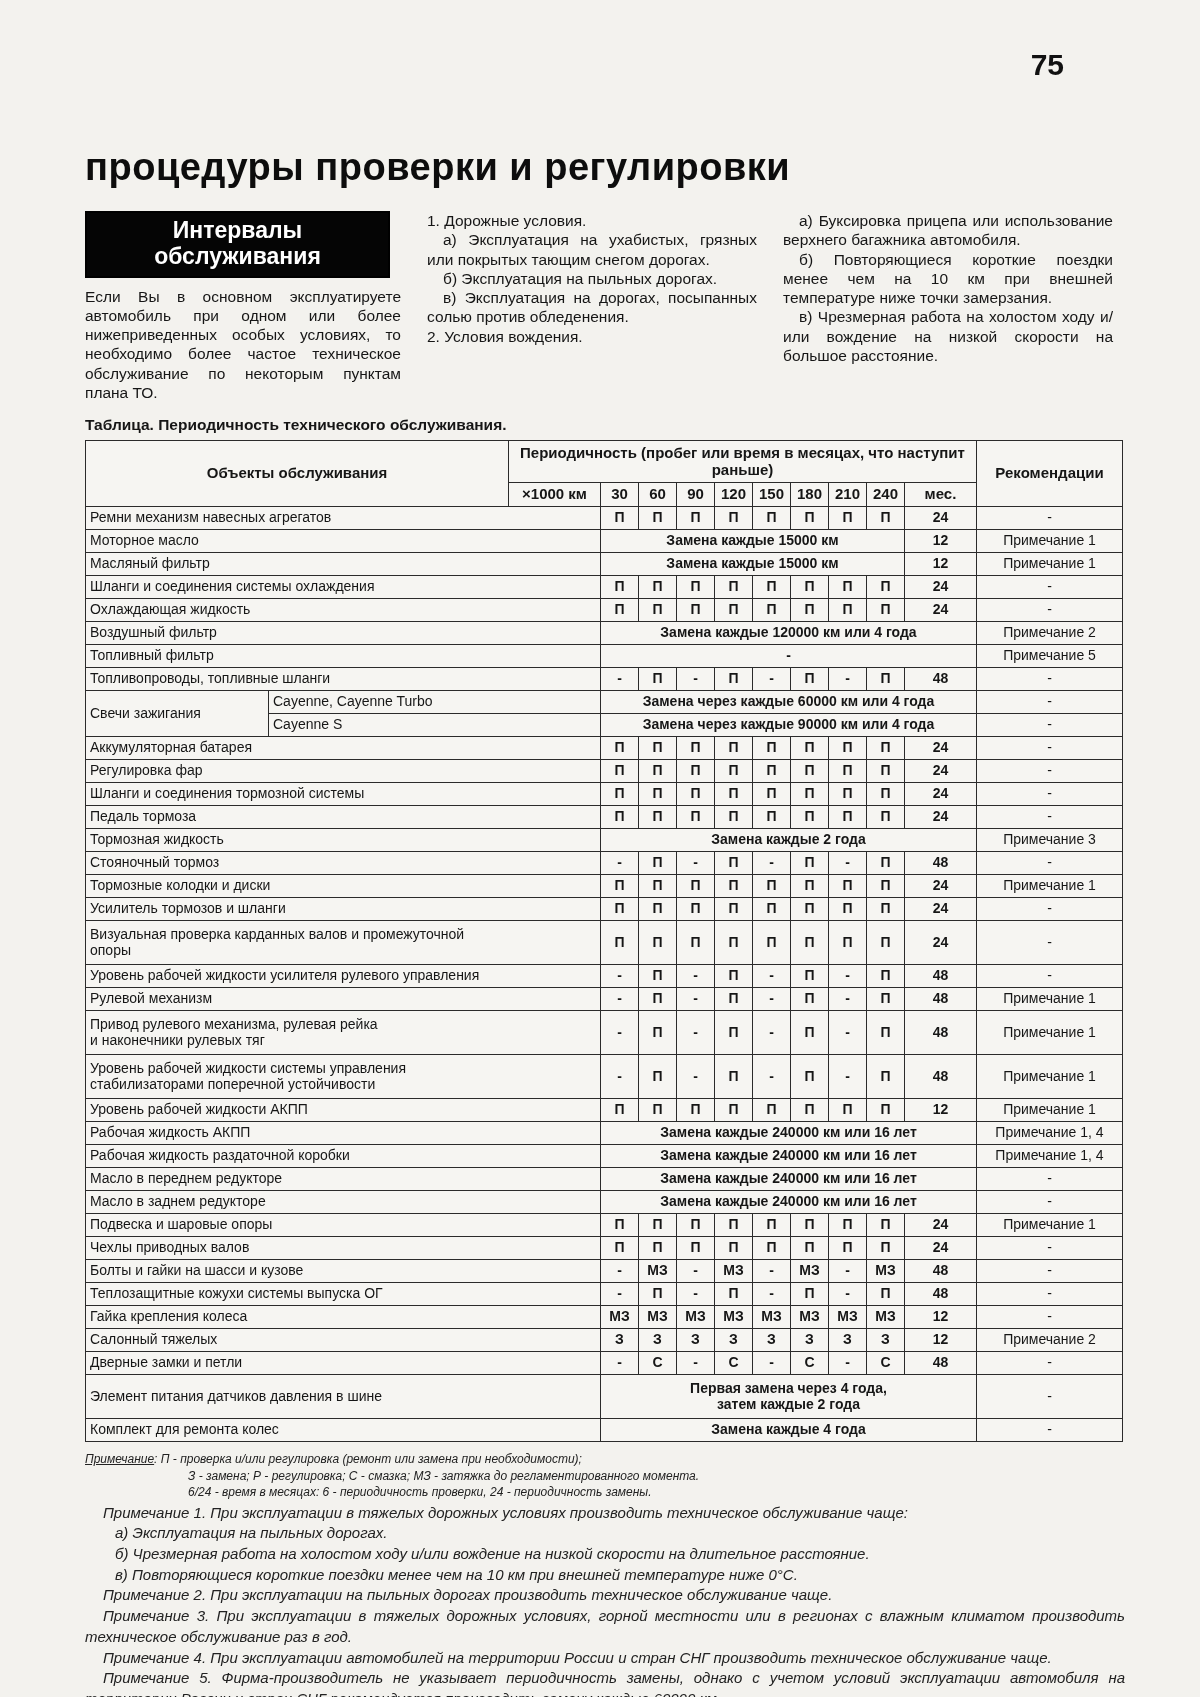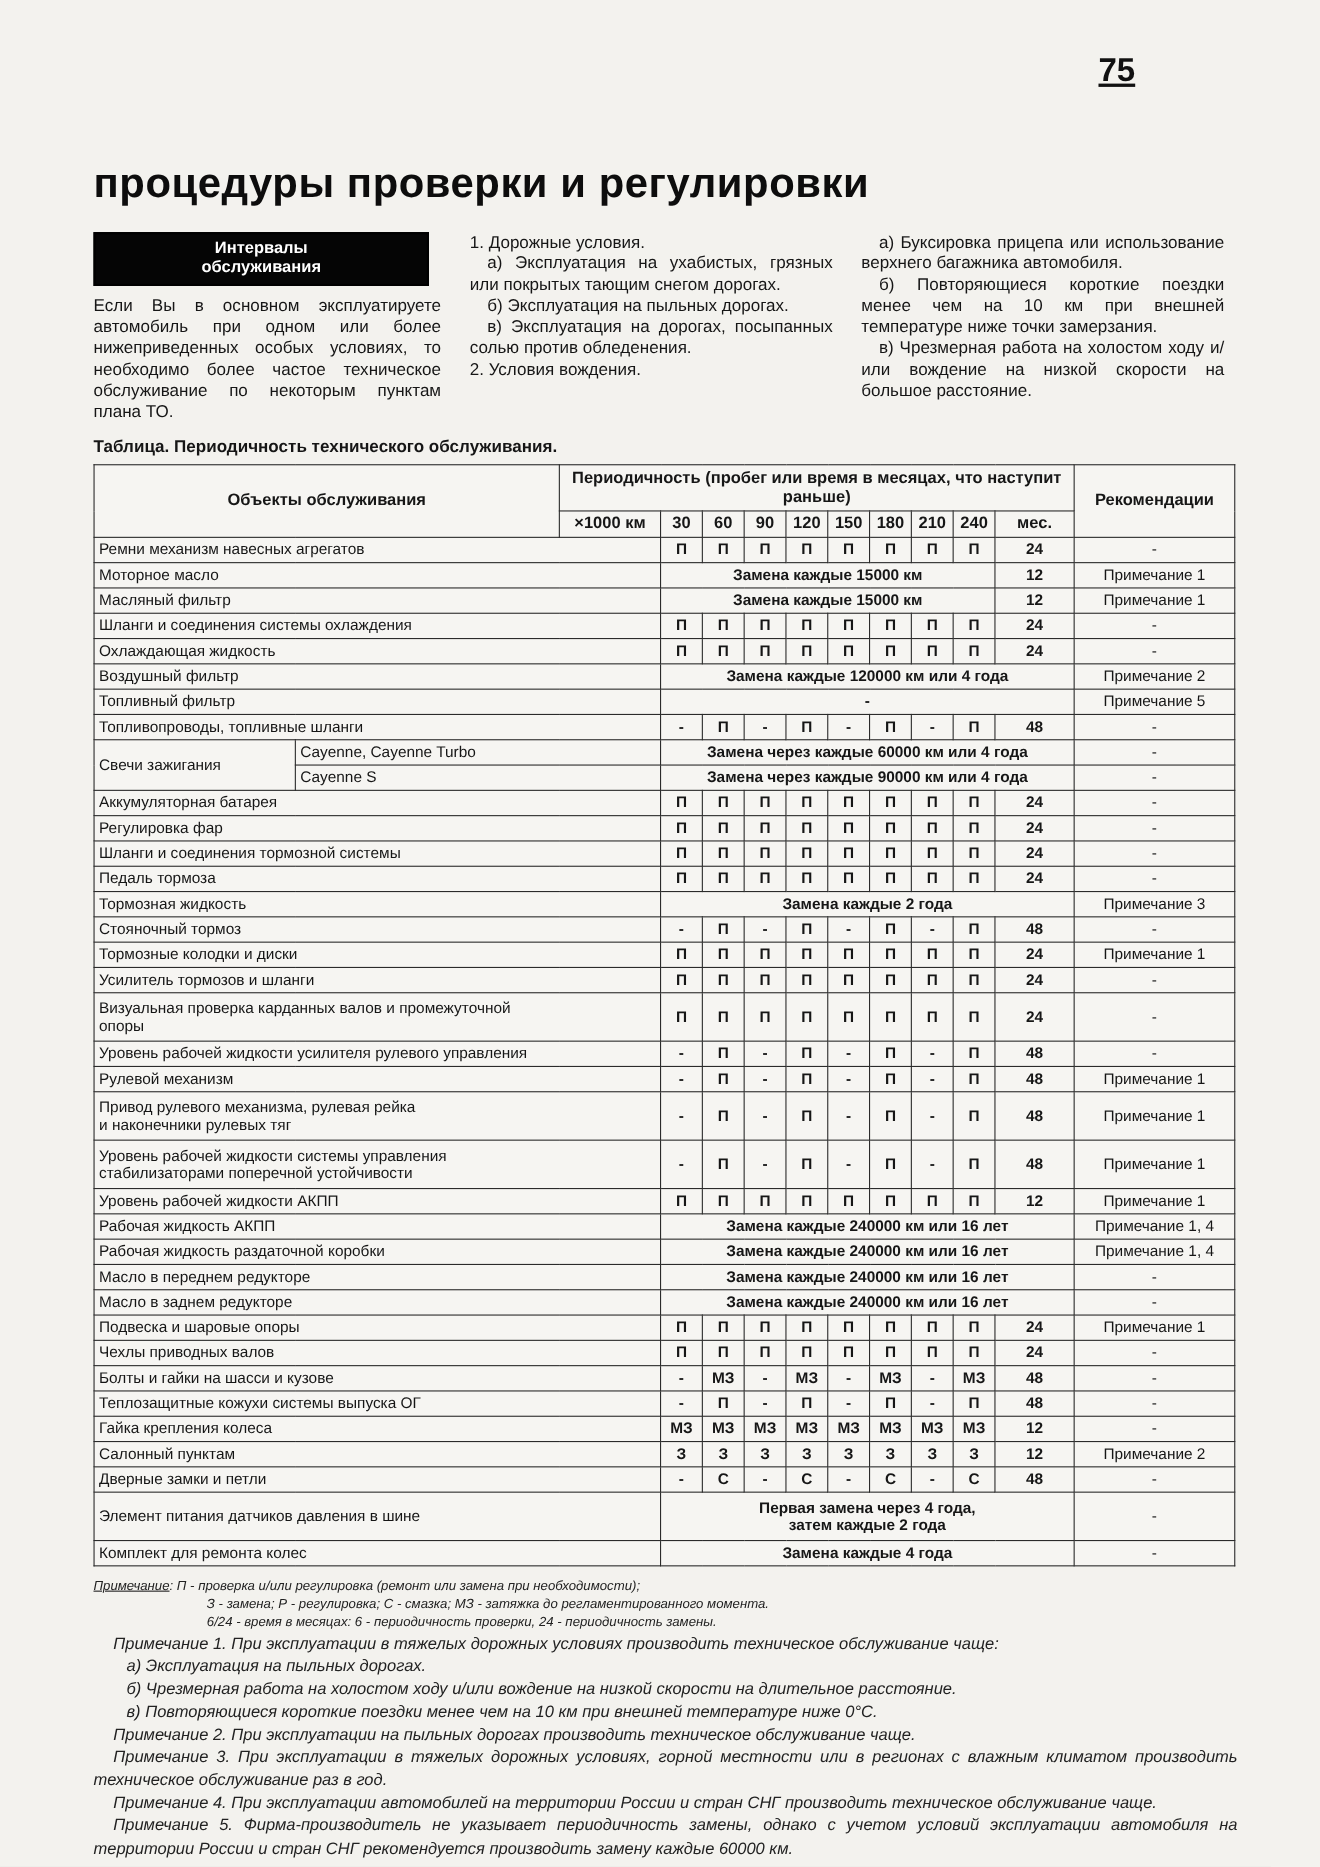--- a/index.html
+++ b/index.html
@@ -9,36 +9,36 @@
     background:#dcdcd8;
   }
   .page {
     position:relative;
     width:1200px; height:1697px;
     background:#f3f2ee;
     color:#161616;
     overflow:hidden;
   }
   .page-number {
-    position:absolute; top:48px; right:168px;
-    font-size:30px; font-weight:bold; color:#111;text-decoration:underline;
+    position:absolute; top:48px; right:136px;
+    font-size:30px; font-weight:bold; color:#111;
   }
   .content { position:absolute; left:85px; top:94px; width:1040px; }
   h1.title {
     font-size:38px; line-height:1.28; font-weight:bold;
     letter-spacing:0.5px; color:#0d0d0d; margin-bottom:20px;
   }
   .intro-row { display:flex; gap:26px; }
   .intro-col { width:330px; font-size:15.5px; line-height:1.24; text-align:justify; }
   .intro-col.first { width:316px; }
   .intro-col.last { width:330px; }
   .section-box {
     background:#050505; color:#fff;
     width:305px; text-align:center;
-    font-weight:bold; font-size:15px; line-height:1.12;
+    font-weight:bold; font-size:23px; line-height:1.12;
     padding:5px 0 6px 0; margin-bottom:9px;
     border:2px solid #000;
   }
   .intro-col p { margin:0; }
   .intro-col p.ind { text-indent:16px; }
   .table-caption { font-size:15.5px; font-weight:bold; margin:14px 0 6px 0; }
   table.maint {
     border-collapse:collapse; table-layout:fixed;
     width:1037px; background:#f6f5f2;
   }
@@ -478,21 +478,21 @@
             <td class="val">МЗ</td>
             <td class="val">МЗ</td>
             <td class="val">МЗ</td>
             <td class="val">МЗ</td>
             <td class="val">МЗ</td>
             <td class="val">МЗ</td>
             <td class="val">12</td>
             <td class="rec">-</td>
           </tr>
           <tr>
-            <td class="name" colspan="3">Салонный пунктам</td>
+            <td class="name" colspan="3">Салонный тяжелых</td>
             <td class="val">З</td>
             <td class="val">З</td>
             <td class="val">З</td>
             <td class="val">З</td>
             <td class="val">З</td>
             <td class="val">З</td>
             <td class="val">З</td>
             <td class="val">З</td>
             <td class="val">12</td>
             <td class="rec">Примечание 2</td>

